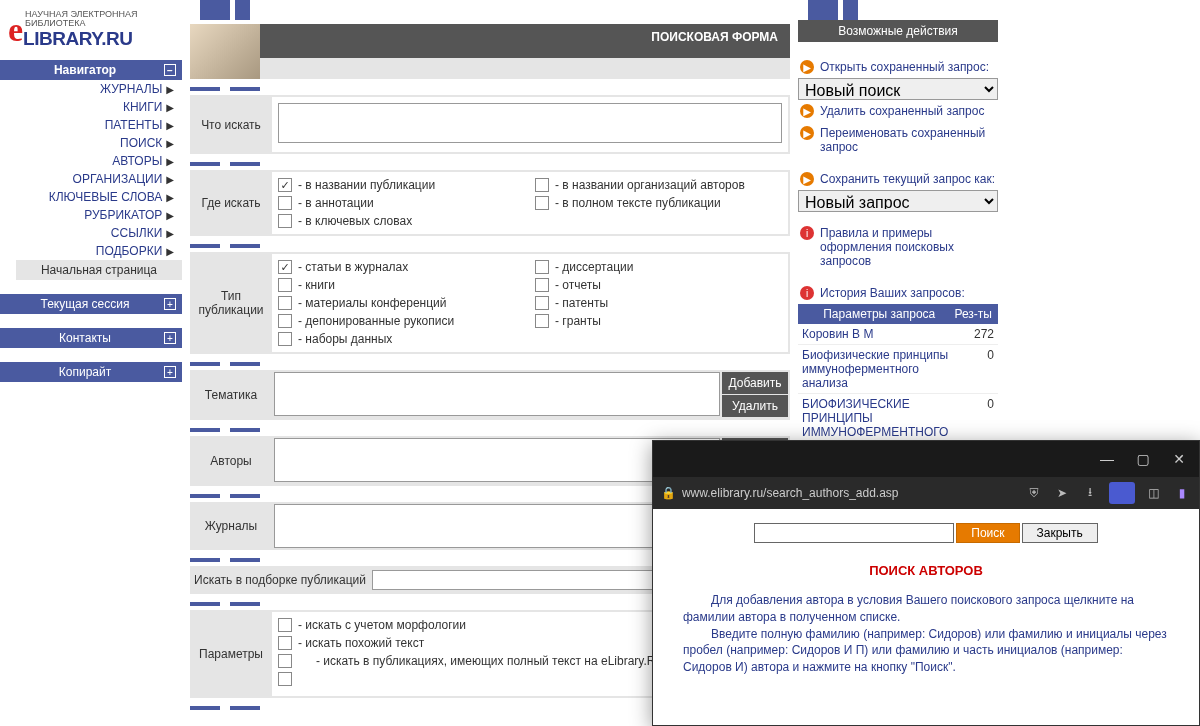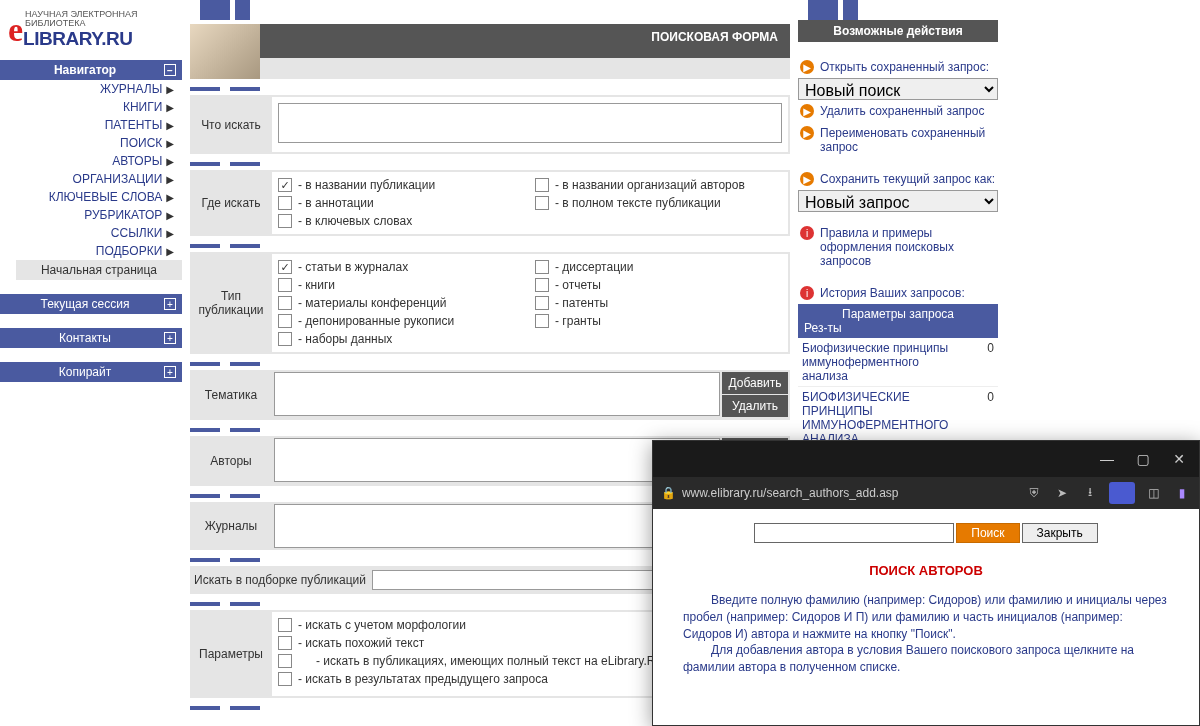--- a/index.html
+++ b/index.html
@@ -32,28 +32,28 @@
 .cb-row { display: flex; align-items: flex-start; gap: 6px; font-size: 12px; }
 .cb { width: 14px; height: 14px; border: 1px solid #888; background: #fff; display: flex; align-items: center; justify-content: center; font-size: 11px; color: #333; flex-shrink: 0; }
 .cb.checked::after { content: "✓"; }
 .listbox { width: 100%; height: 44px; border: 1px solid #999; background: #fff; }
 .btn-stack { display: flex; flex-direction: column; width: 66px; }
 .btn-sm { background: #555; color: #fff; border: none; padding: 4px 6px; font-size: 12px; margin-bottom: 1px; cursor: pointer; }
 .form-row-tri { display: flex; background: #e5e5e5; margin-bottom: 2px; align-items: stretch; }
 .form-row-tri .form-body2 { flex: 1; padding: 2px; background: #e5e5e5; display: flex; gap: 2px; }
 .inline-row { display: flex; align-items: center; gap: 6px; padding: 4px; background: #e5e5e5; margin-bottom: 2px; }
 .inline-row input[type=text] { flex: 1; border: 1px solid #999; padding: 2px; background: #fff; height: 20px; }
-.right-header { background: #555; color: #fff; font-weight: bold; text-align: center; padding: 4px; font-size: 12px; }
+.right-header { background: #555; color: #fff; font-weight: normal; text-align: center; padding: 4px; font-size: 12px; }
 .action-item { display: flex; gap: 6px; padding: 4px 2px; align-items: flex-start; font-size: 12px; }
 .icon-circ { width: 14px; height: 14px; border-radius: 50%; flex-shrink: 0; display: flex; align-items: center; justify-content: center; font-size: 10px; color: #fff; }
 .icon-orange { background: #e67a00; }
 .icon-red { background: #d33; }
 .action-item a { color: #2a3a8a; text-decoration: none; }
 select.wide { width: 100%; border: 1px solid #999; padding: 2px; font-size: 16px; height: 22px; }
-.hist-header { background: #4a5aa0; color: #fff; display: flex; padding: 3px 6px; font-size: 12px; flex-direction: column; }
+.hist-header { background: #4a5aa0; color: #fff; display: flex; padding: 3px 6px; font-size: 12px; }
 .hist-header .c1 { flex: 1; text-align: center; }
 .hist-row { display: flex; padding: 3px 4px; border-bottom: 1px solid #eee; font-size: 12px; }
 .hist-row .c1 { flex: 1; color: #2a3a8a; }
 .hist-row .c2 { width: 30px; text-align: right; color: #333; }
 .popup { position: absolute; left: 652px; top: 440px; width: 548px; height: 286px; background: #fff; box-shadow: 0 4px 20px rgba(0,0,0,0.4); border: 1px solid #333; }
 .popup-titlebar { background: #1a1a1a; height: 36px; display: flex; justify-content: flex-end; align-items: center; padding: 0 6px; gap: 8px; }
 .popup-titlebar .wbtn { width: 28px; height: 24px; display: flex; align-items: center; justify-content: center; color: #ccc; font-size: 14px; }
 .popup-toolbar { background: #2a2a2a; height: 32px; display: flex; align-items: center; padding: 0 8px; gap: 10px; color: #ccc; font-size: 12px; }
 .popup-toolbar .addr { flex: 1; display: flex; align-items: center; gap: 6px; }
 .popup-toolbar .ticon { width: 18px; height: 18px; display: flex; align-items: center; justify-content: center; color: #bbb; }
@@ -287,21 +287,20 @@
           <div class="cb-row" style="margin-bottom: 4px;">
             <span class="cb"></span>
             <span>- искать похожий текст</span>
           </div>
           <div class="cb-row" style="margin-bottom: 4px; gap: 24px;">
             <span class="cb"></span>
             <span>- искать в публикациях, имеющих полный текст на eLibrary.Ru</span>
           </div>
           <div class="cb-row" style="margin-bottom: 4px;">
             <span class="cb"></span>
-            <span>- искать в результатах предыдущего запроса</span>
           </div>
         </div>
     </div>
 
     <div class="strip-thin"></div>
 
   </div>
 
   <div class="right-col">
     <div class="spacer-strip"></div>
@@ -334,20 +333,24 @@
     <div style="height:10px"></div>
     <div class="action-item">
         <span class="icon-circ icon-red">i</span>
         <a>История Ваших запросов:</a>
       </div>
     <div class="hist-header">
       <span class="c1">Параметры запроса</span>
       <span>Рез-ты</span>
     </div>
     <div id="hist-rows">
+        <div class="hist-row">
+          <span class="c1">Коровин В М</span>
+          <span class="c2">272</span>
+        </div>
         <div class="hist-row">
           <span class="c1">Биофизические принципы иммуноферментного анализа</span>
           <span class="c2">0</span>
         </div>
         <div class="hist-row">
           <span class="c1">БИОФИЗИЧЕСКИЕ ПРИНЦИПЫ ИММУНОФЕРМЕНТНОГО АНАЛИЗА</span>
           <span class="c2">0</span>
         </div>
       </div>
   </div>
@@ -371,16 +374,16 @@
     <span class="ticon">◫</span>
     <span class="ticon" style="color:#a8f">▮</span>
   </div>
   <div class="popup-body">
     <div class="popup-search-row">
       <input type="text" style="">
       <button class="popup-btn orange">Поиск</button>
       <button class="popup-btn">Закрыть</button>
     </div>
     <div class="popup-title">ПОИСК АВТОРОВ</div>
+    <p class="popup-text">Для добавления автора в условия Вашего поискового запроса щелкните на фамилии автора в полученном списке.</p>
     <p class="popup-text">Введите полную фамилию (например: Сидоров) или фамилию и инициалы через пробел (например: Сидоров И П) или фамилию и часть инициалов (например: Сидоров И) автора и нажмите на кнопку "Поиск".</p>
-    <p class="popup-text">Для добавления автора в условия Вашего поискового запроса щелкните на фамилии автора в полученном списке.</p>
   </div>
 </div>
 
 </body></html>

